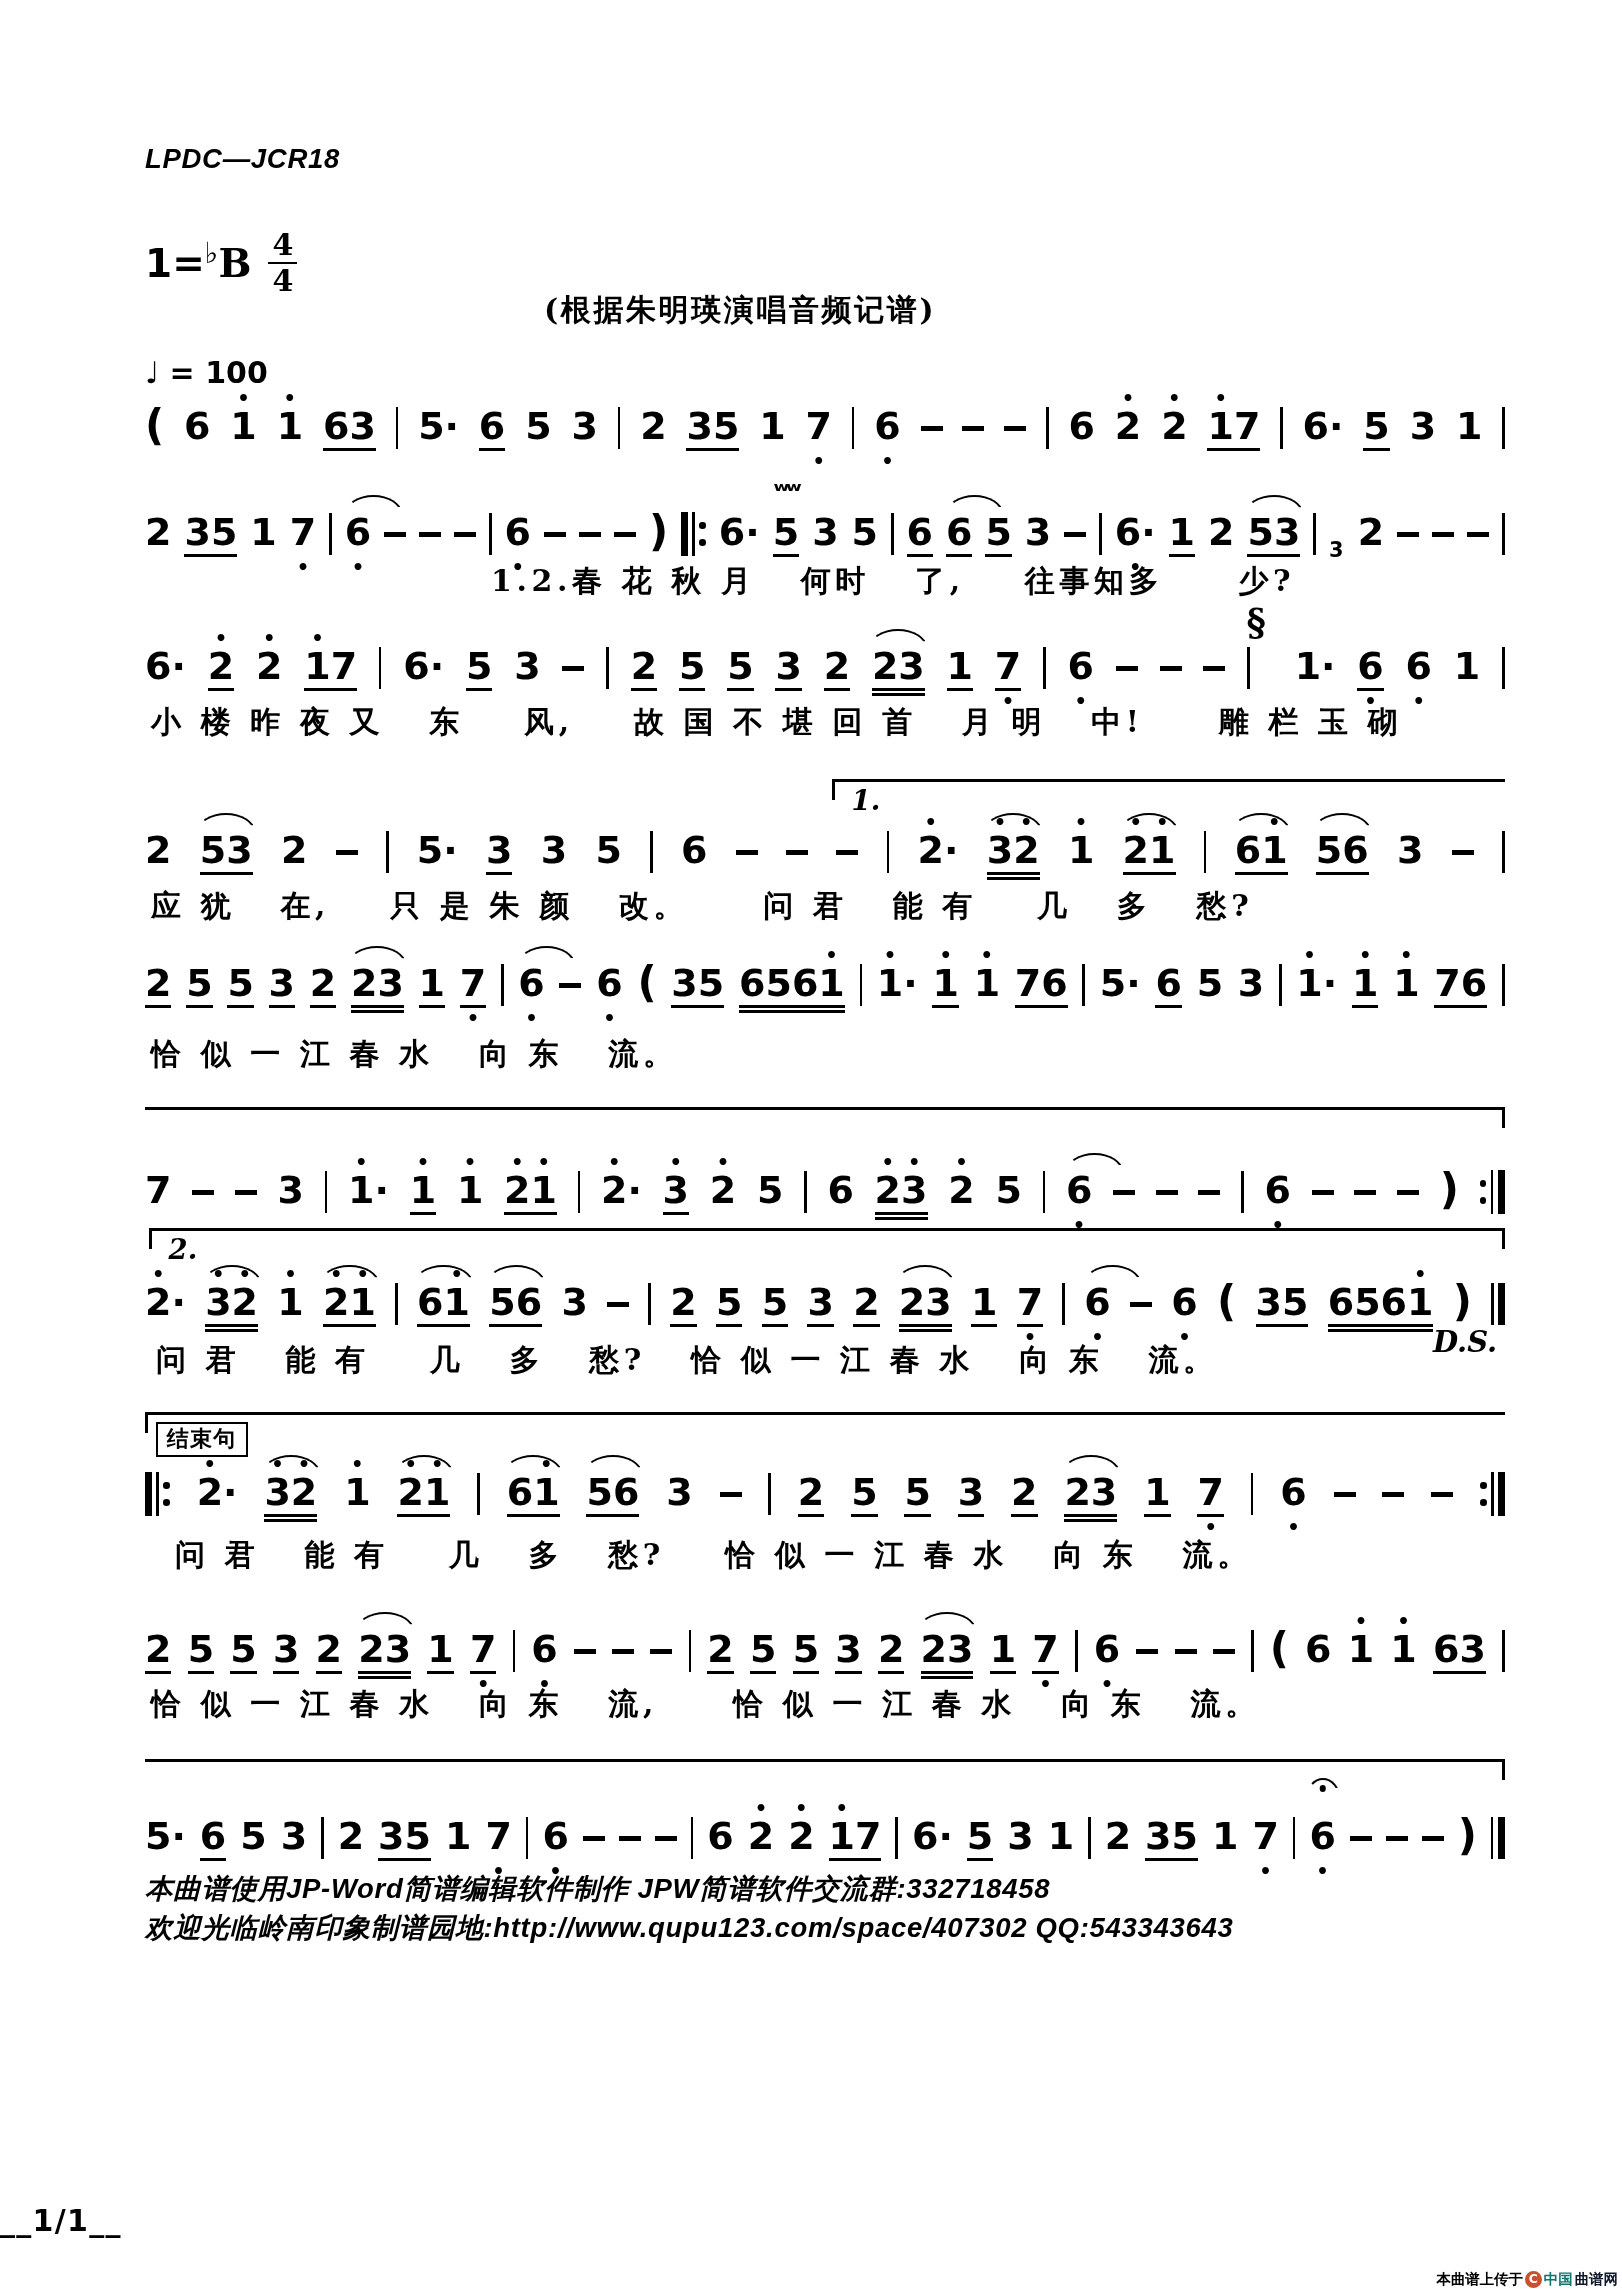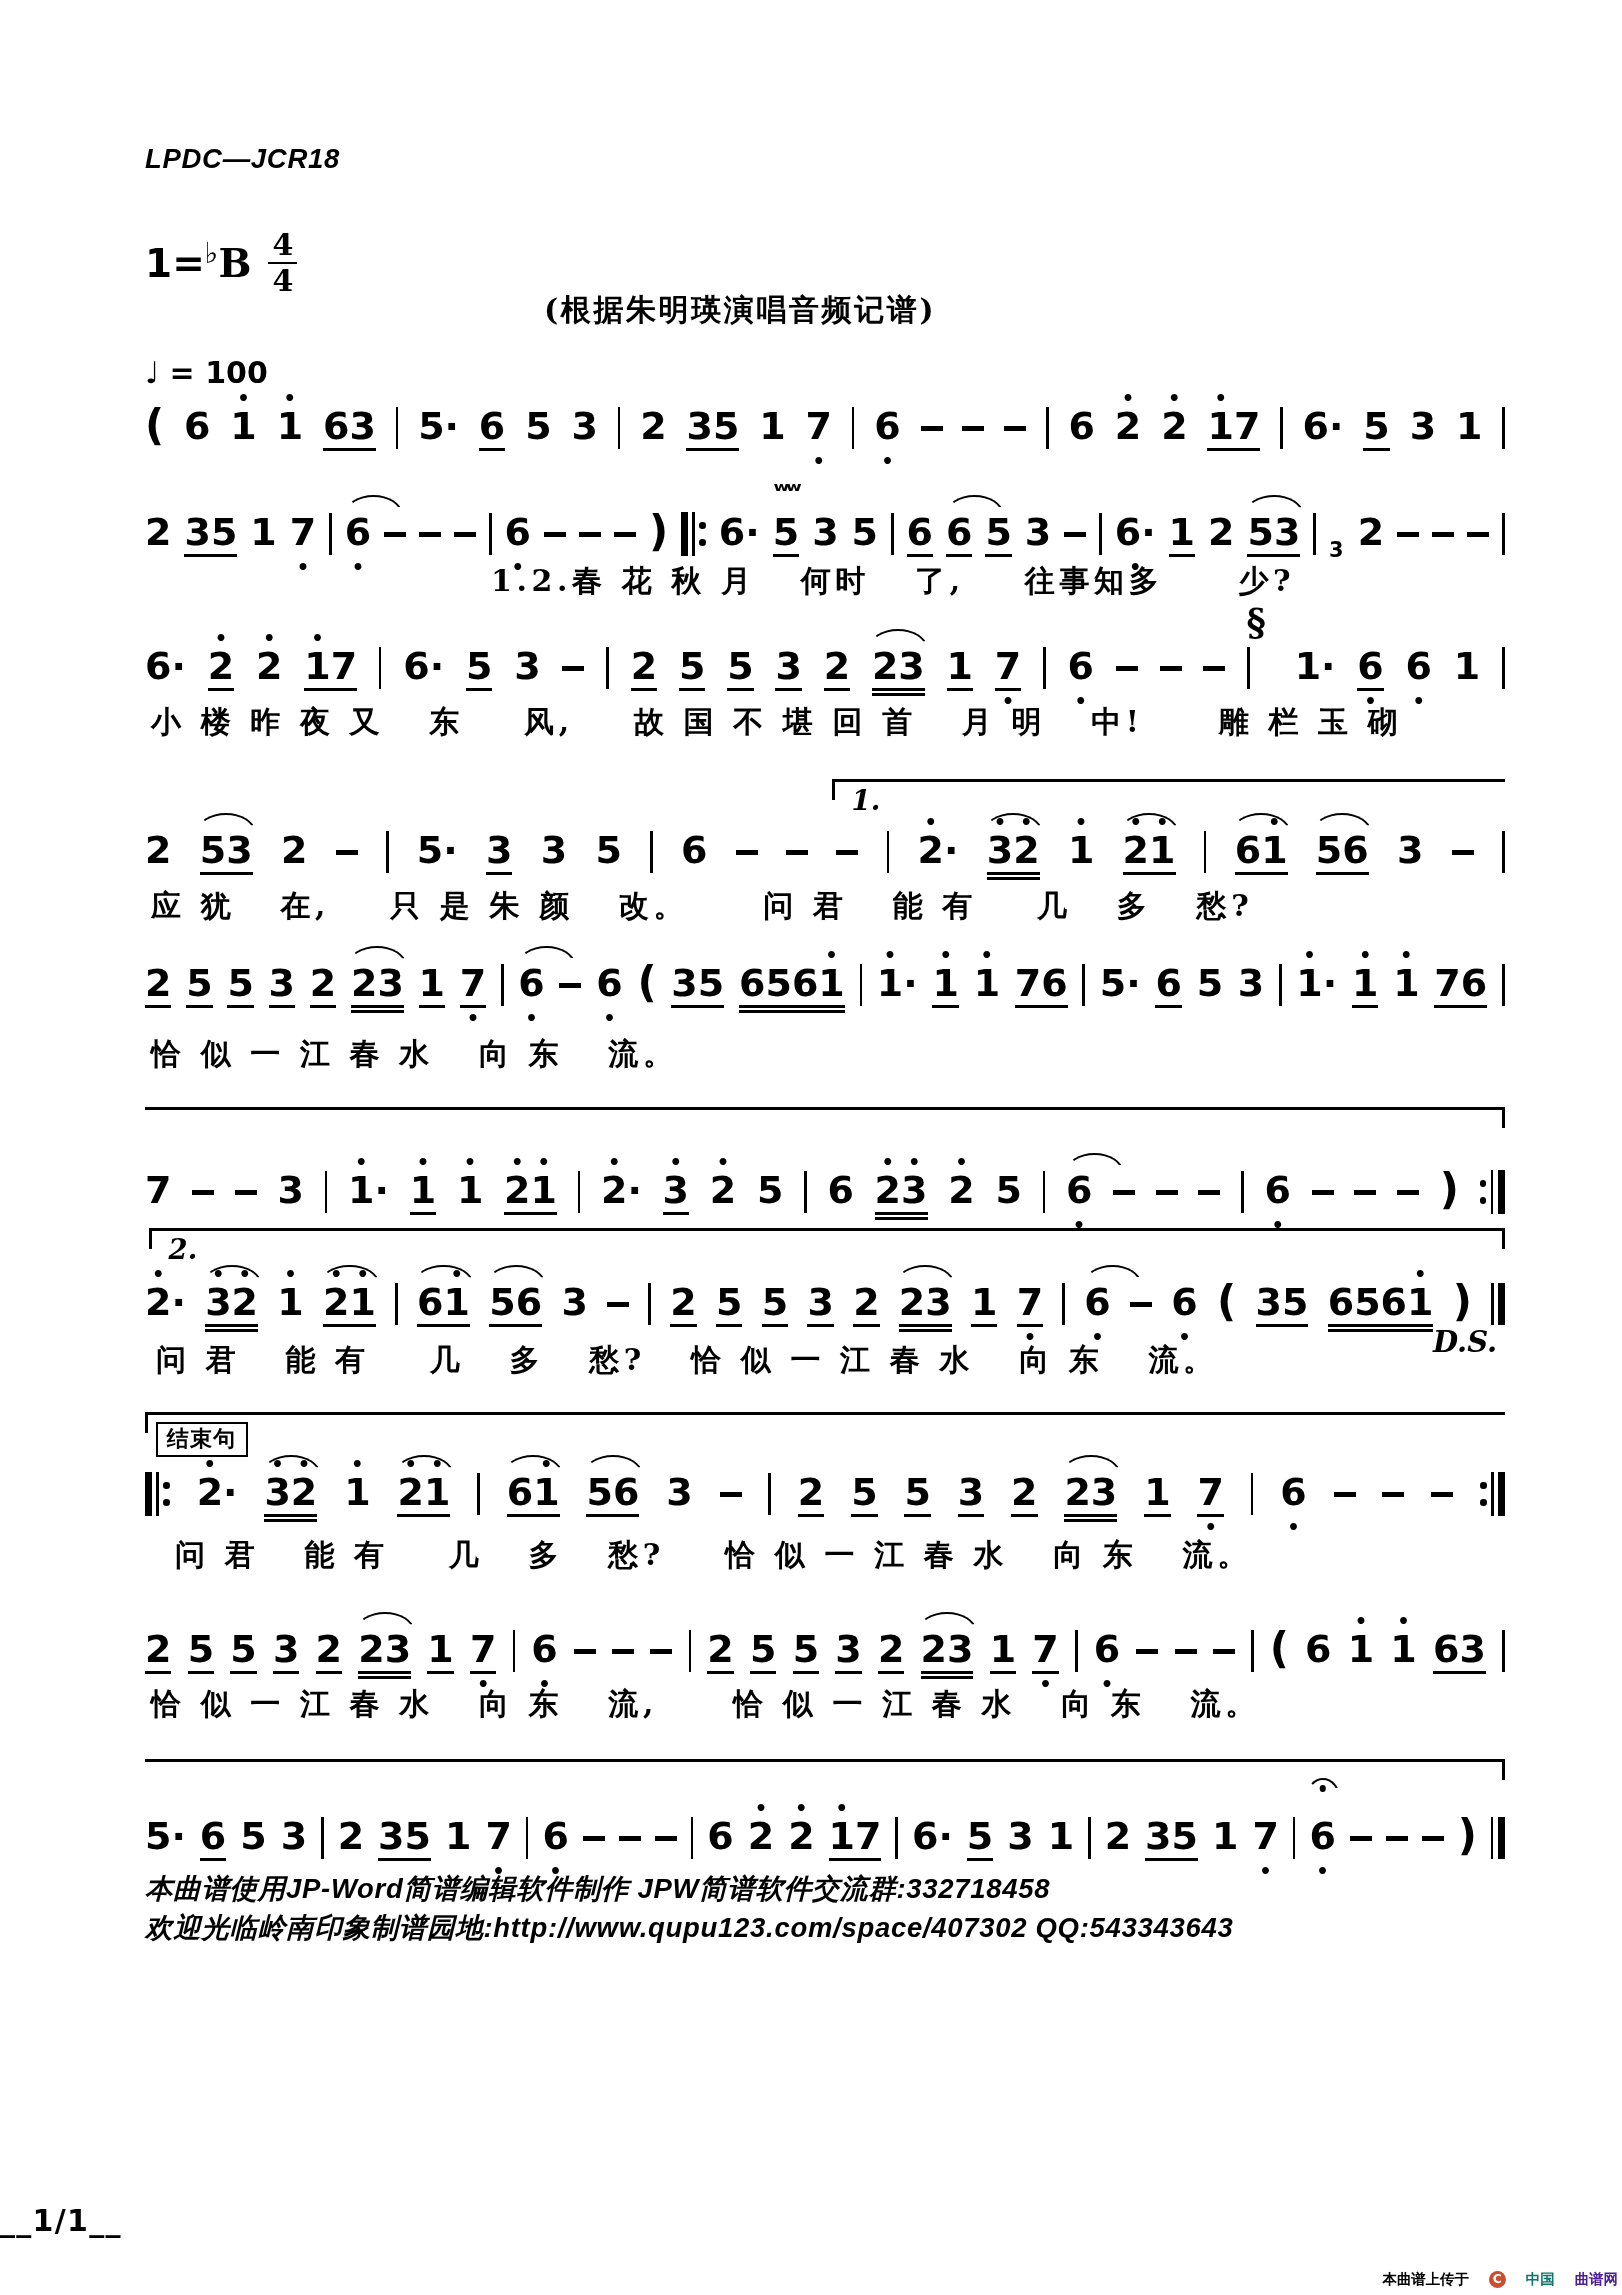--- a/index.html
+++ b/index.html
@@ -57,21 +57,21 @@
   .hk{position:absolute;width:3.3px;height:18.3px;background:#000;top:0}
   .hkl{left:0}.hkr{right:0}
   .vlabel{position:absolute;left:19.6px;top:5.2px;font:italic 700 27.5px/27.5px "DejaVu Serif",serif}
   .boxlabel{position:absolute;left:10.5px;top:6.5px;border:2px solid #000;padding:1.3px 9.2px 3.9px;
             font:600 22px/26px "DejaVu Serif",serif;letter-spacing:1.3px}
   .dslabel{position:absolute;font:italic 900 29px/29px "DejaVu Serif",serif}
   
   .foot{position:absolute;left:145px;font:italic 600 27.5px/31px "Liberation Sans",sans-serif;letter-spacing:0.7px}
   .pagelabel{position:absolute;left:0;right:0;top:2204px;
              font:700 30px/33px "DejaVu Sans",sans-serif;letter-spacing:1.3px}
-  .wm{position:absolute;right:5.2px;top:2271px;display:flex;align-items:center;gap:20px;
+  .wm{position:absolute;right:5.2px;top:2271px;display:flex;align-items:center;gap:2px;
       font:700 14.4px/17px "DejaVu Sans",sans-serif}
   .wm .logo{width:17px;height:17px;border-radius:50%;color:#fff;display:inline-flex;
             align-items:center;justify-content:center;font:900 12.4px/12.4px "DejaVu Sans",sans-serif}
 </style>
 </head>
 <body>
 
 <div id="sheet">
   <div class="code">LPDC—JCR18</div>
 
@@ -3105,16 +3105,16 @@
     </div>
 
   <div class="foot" style="top:1873px">本曲谱使用JP-Word简谱编辑软件制作      JPW简谱软件交流群:332718458</div>
   <div class="foot" style="top:1912px">欢迎光临岭南印象制谱园地:http://www.qupu123.com/space/407302      QQ:543343643</div>
   <div class="pagelabel">__1/1__</div>
 
   <div class="wm">
     <span>本曲谱上传于</span>
     <span class="logo" id="wm-logo" style="background: rgb(201, 79, 46);">C</span>
     <span id="wm-site1" style="color: #0f766e;">中国</span>
-      <span id="wm-site2" style="color: #4c1d95;">曲谱网</span>
+      <span id="wm-site2" style="color: #0f172a;">曲谱网</span>
   </div>
 </div>
 
 
 </body></html>

